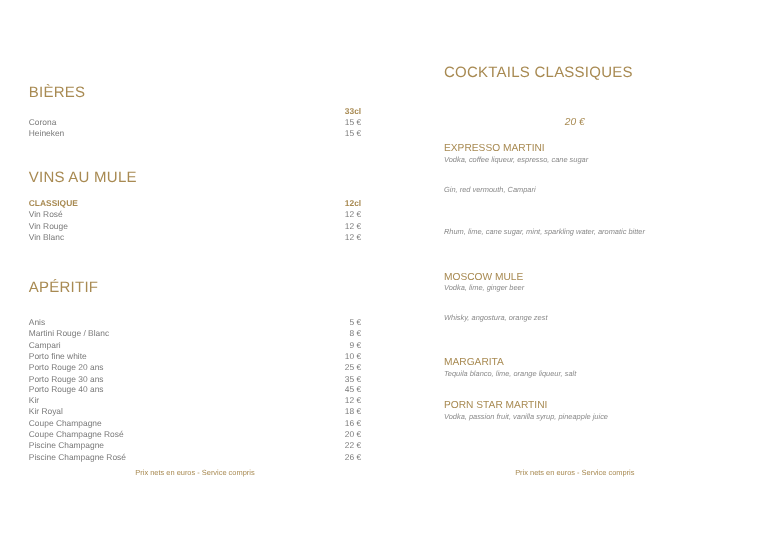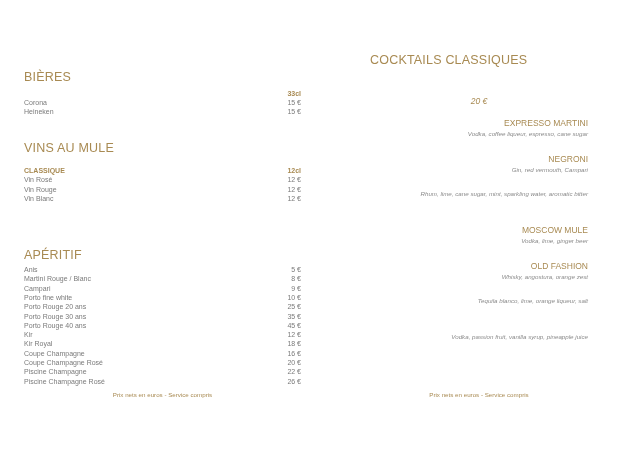--- a/index.html
+++ b/index.html
@@ -10,21 +10,21 @@
   .right { left: 370px; width: 218px; }
   .title { position: absolute; width: 100%; font-size: 12.5px;
            color: #a88a52; letter-spacing: 0.2px; }
   .row { position: absolute; left: 0; width: 100%; height: 9.3px; font-size: 7px;
          line-height: 9.3px; }
   .row .name { position: absolute; left: 0; }
   .row .price { position: absolute; right: 0; }
   .bold { font-weight: bold; color: #a88a52; }
   .footer { position: absolute; width: 100%; text-align: center; font-size: 6.2px;
             color: #a88a52; }
-  .cocktail { position: absolute; width: 100%; text-align: right; }
+  .cocktail { position: absolute; width: 100%; text-align: left; }
   .cocktail .cname { font-size: 8.5px; color: #a88a52; line-height: 11px; }
   .cocktail .cdesc { font-size: 6.2px; font-style: italic; color: #8a8a8a; line-height: 9px; }
   .cprice { position: absolute; width: 100%; text-align: center; font-size: 8.5px;
             font-style: italic; color: #a88a52; }
 </style>
 </head>
 <body>
 
 <div class="page left">
   <div class="title" style="top:70px">BIÈRES</div>
@@ -51,21 +51,21 @@
   </div>
   <div class="row" style="top:184.5px">
     <span class="name">Vin Rouge</span>
     <span class="price">12 €</span>
   </div>
   <div class="row" style="top:194px">
     <span class="name">Vin Blanc</span>
     <span class="price">12 €</span>
   </div>
 
-  <div class="title" style="top:248px">APÉRITIF</div>
+  <div class="title" style="top:232px">APÉRITIF</div>
   <div class="row" style="top:265px">
       <span class="name">Anis</span>
       <span class="price">5 €</span>
     </div>
   <div class="row" style="top:274.3px">
       <span class="name">Martini Rouge / Blanc</span>
       <span class="price">8 €</span>
     </div>
   <div class="row" style="top:283.6px">
       <span class="name">Campari</span>
@@ -117,35 +117,35 @@
 
 <div class="page right">
   <div class="title" style="top:53px">COCKTAILS CLASSIQUES</div>
   <div class="cprice" style="top:96px">20 €</div>
 
   <div class="cocktail" style="top:118px">
     <div class="cname">EXPRESSO MARTINI</div>
     <div class="cdesc">Vodka, coffee liqueur, espresso, cane sugar</div>
   </div>
   <div class="cocktail" style="top:154px">
-    <div class="cname">NEGRONI</div>
     <div class="cdesc">Gin, red vermouth, Campari</div>
   </div>
   <div class="cocktail" style="top:189px">
     <div class="cdesc">Rhum, lime, cane sugar, mint, sparkling water, aromatic bitter</div>
   </div>
   <div class="cocktail" style="top:225px">
     <div class="cname">MOSCOW MULE</div>
     <div class="cdesc">Vodka, lime, ginger beer</div>
   </div>
   <div class="cocktail" style="top:261px">
-    <div class="cname">OLD FASHION</div>
     <div class="cdesc">Whisky, angostura, orange zest</div>
   </div>
   <div class="cocktail" style="top:296px">
+    <div class="cname">MARGARITA</div>
     <div class="cdesc">Tequila blanco, lime, orange liqueur, salt</div>
   </div>
   <div class="cocktail" style="top:332px">
+    <div class="cname">PORN STAR MARTINI</div>
     <div class="cdesc">Vodka, passion fruit, vanilla syrup, pineapple juice</div>
   </div>
 
   <div class="footer" style="top:391px">Prix nets en euros - Service compris</div>
 </div>
 
 </body></html>

